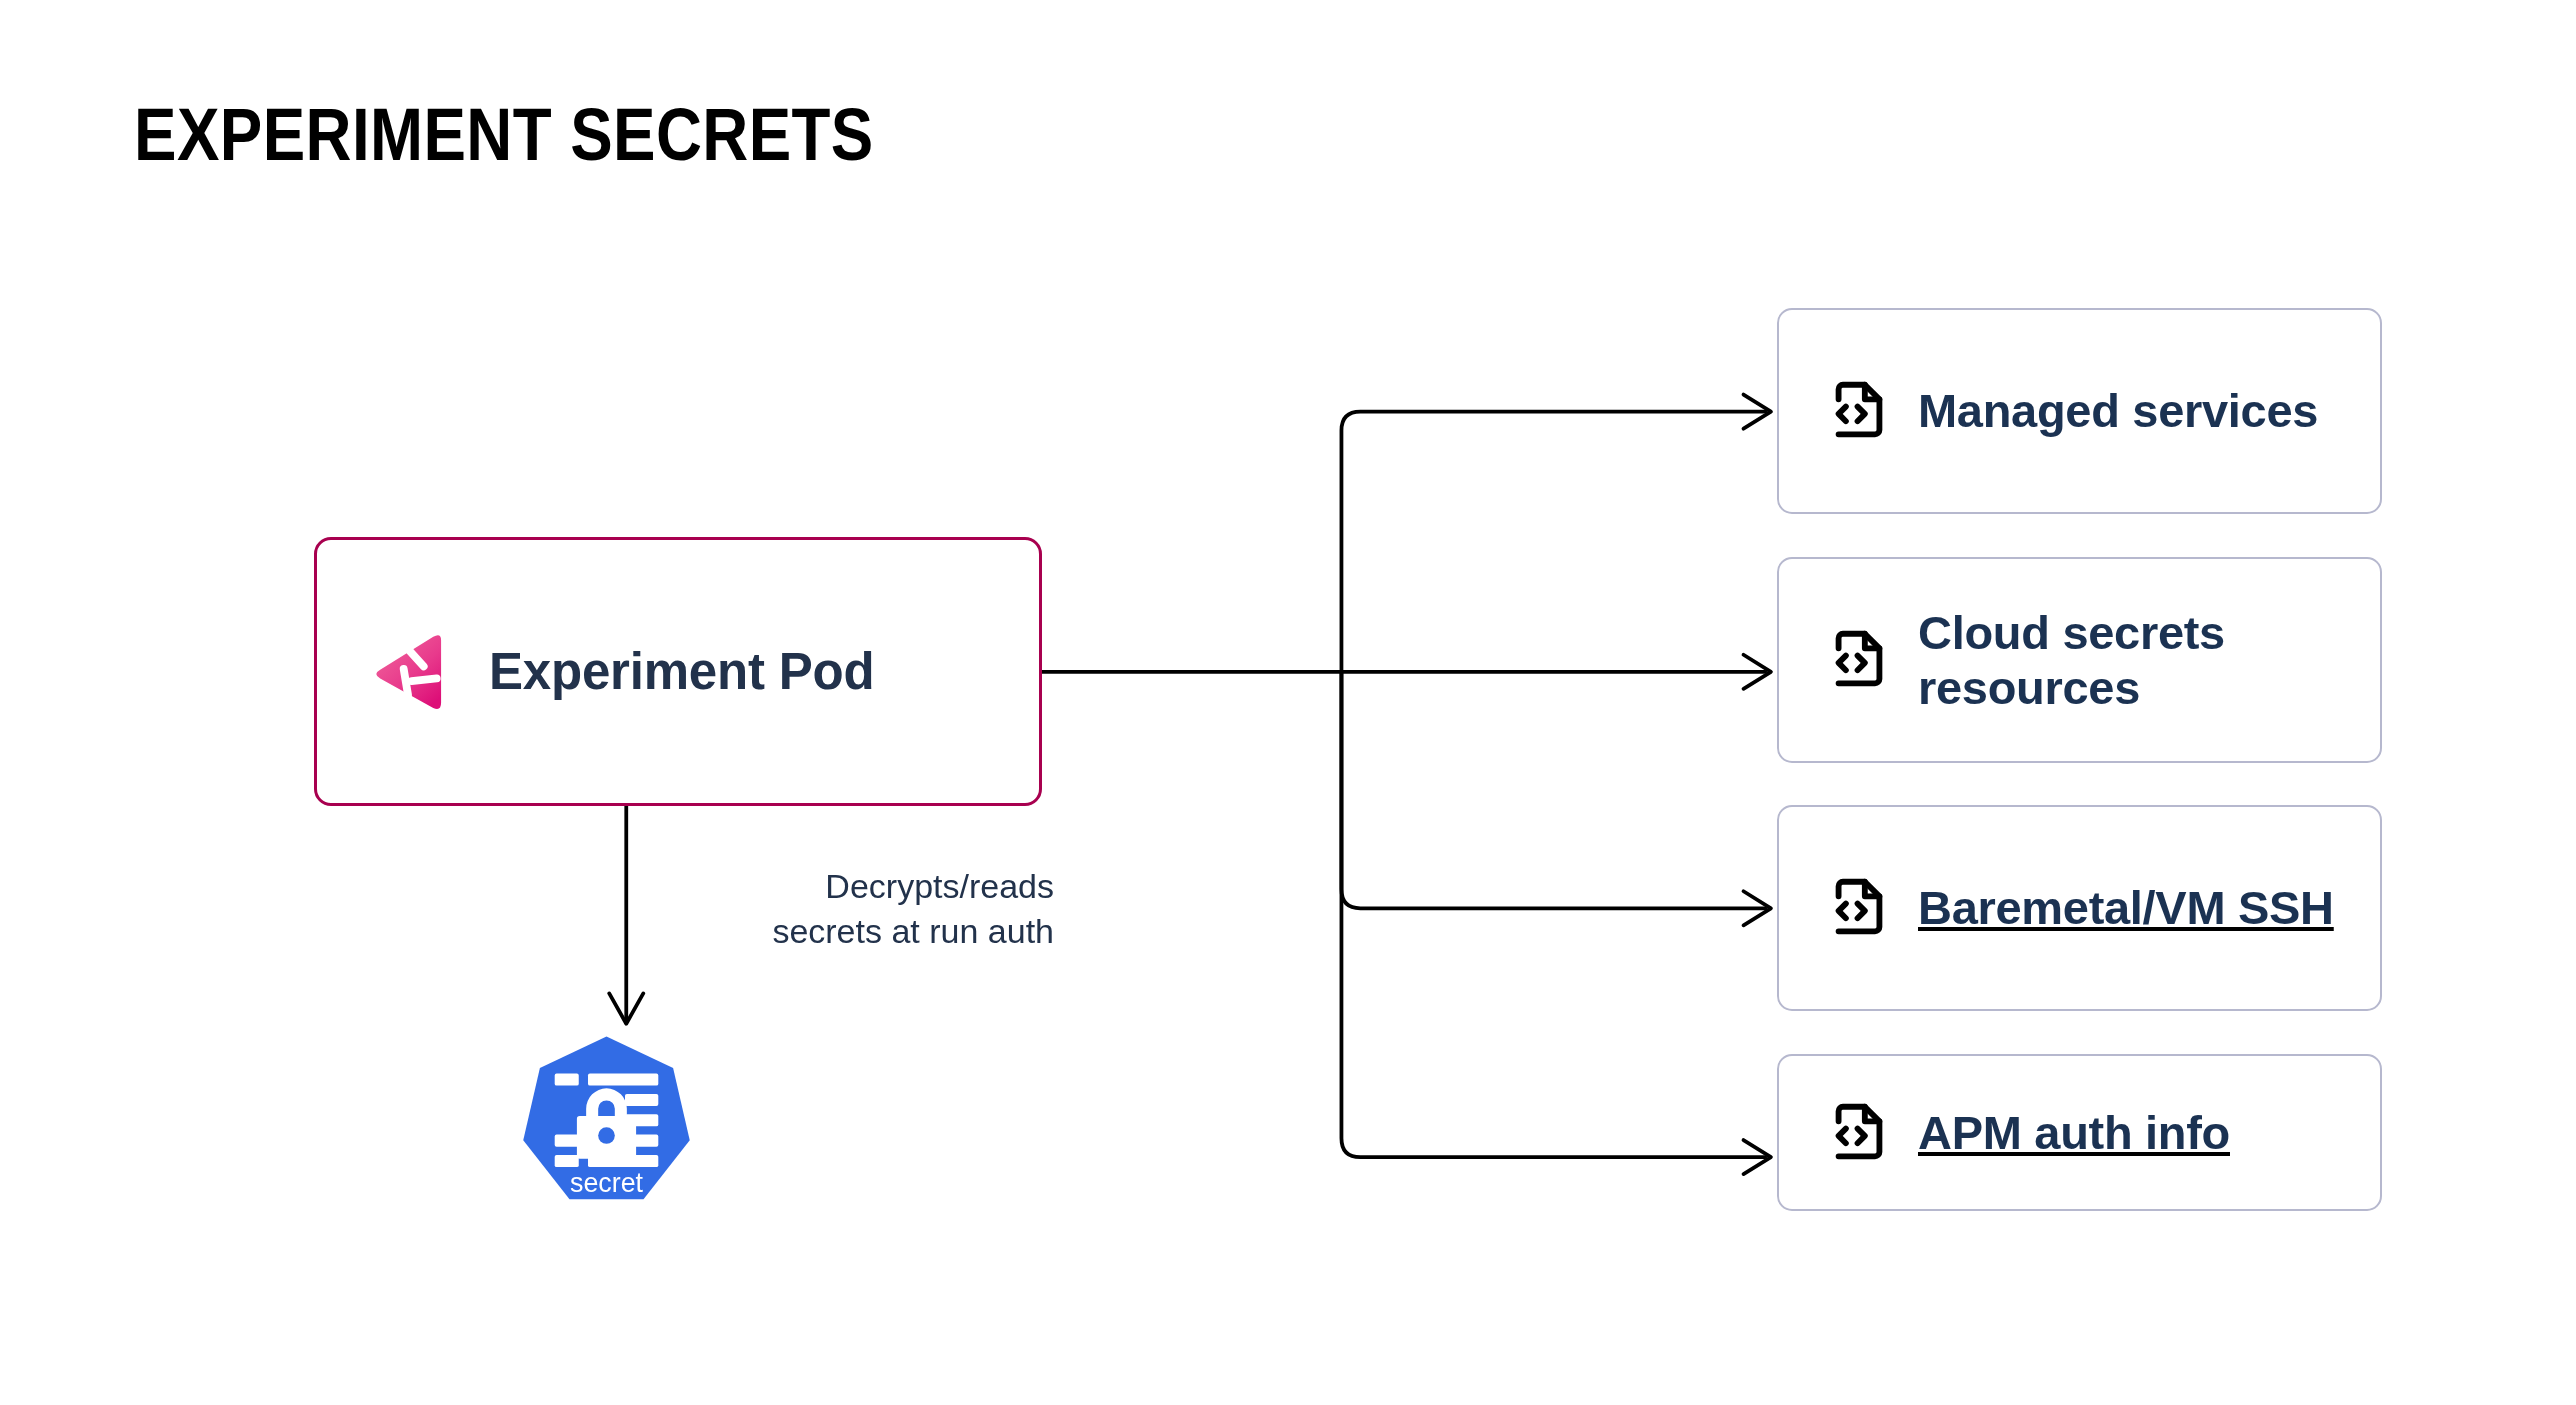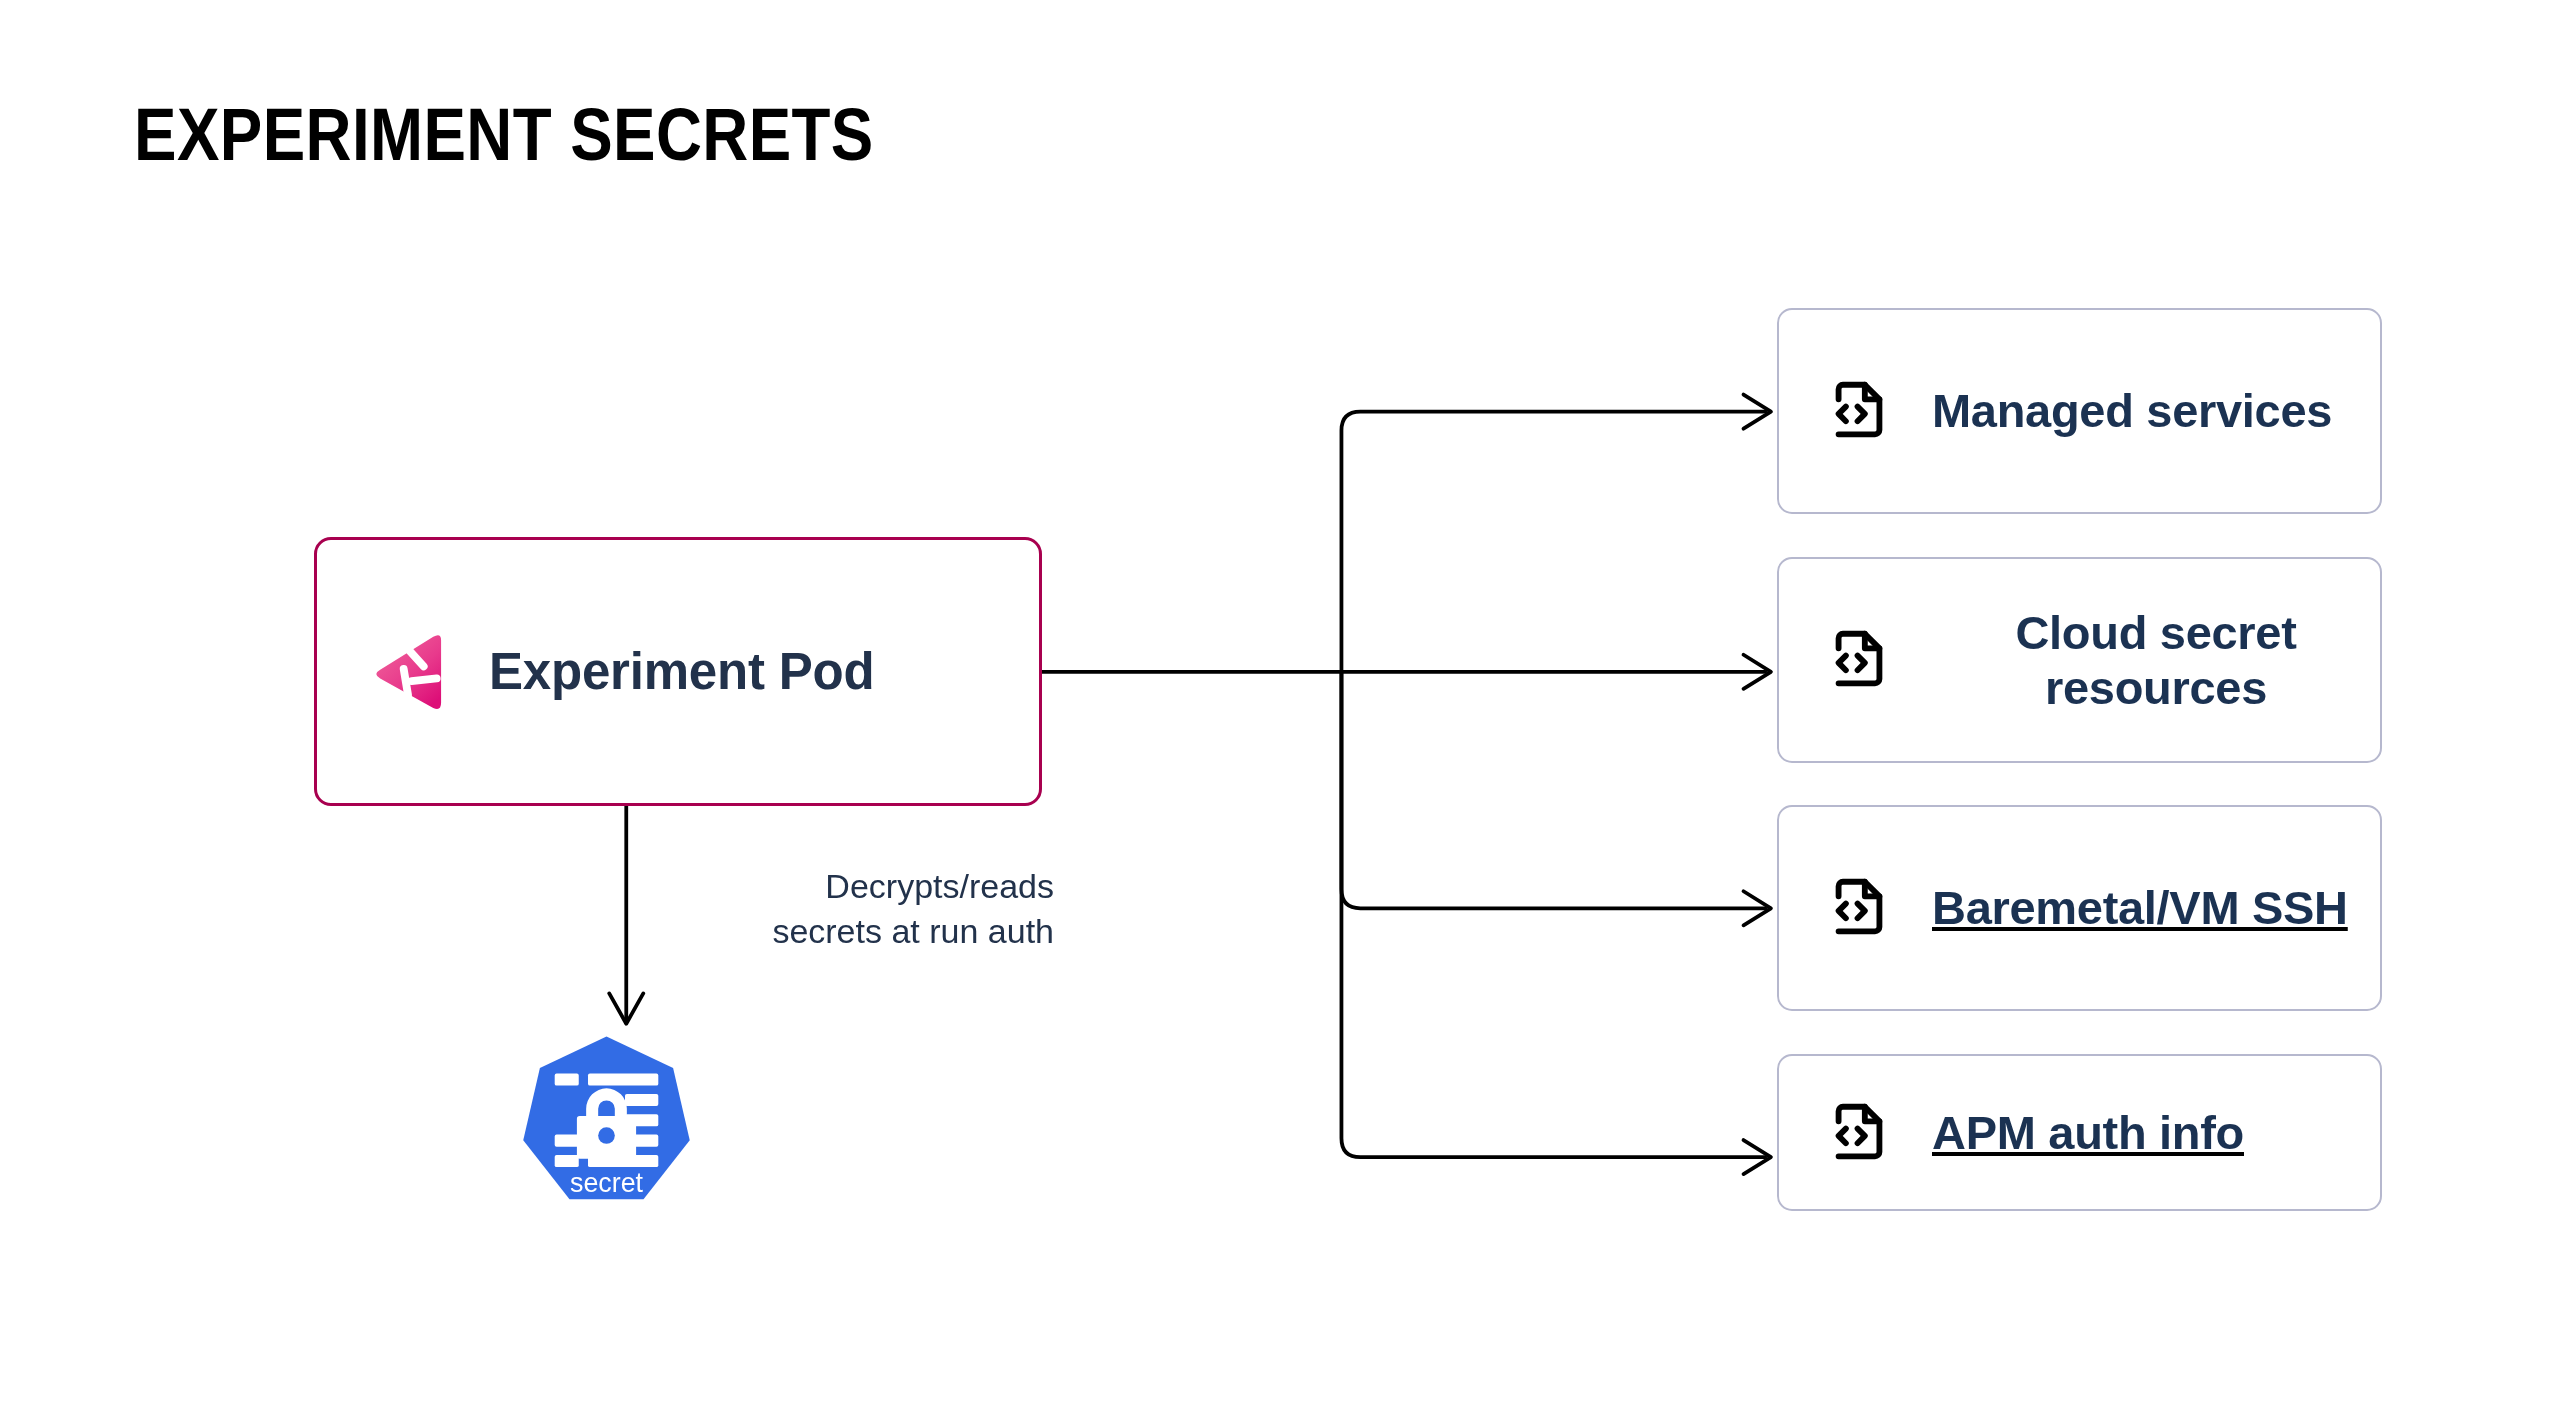--- a/index.html
+++ b/index.html
@@ -116,27 +116,26 @@
     align-items: center;
     padding-left: 45px;
   }
   .card-icon {
     width: 70px;
     height: 70px;
     flex: 0 0 auto;
     display: block;
   }
   .card-label {
-    margin-left: 38px;
+    margin-left: 24px;
     font-size: 47px;
     font-weight: 700;
     line-height: 1.18;
     color: #1b3252;
     letter-spacing: -0.3px;
-    text-align: center;
   }
   #card-0 { top: 308px;  height: 206px; }
   #card-1 { top: 557px;  height: 206px; }
   #card-2 { top: 805px;  height: 206px; text-decoration: underline; }
   #card-3 { top: 1054px; height: 157px; text-decoration: underline; }
 </style>
 </head>
 <body>
 
 <div id="canvas">
@@ -232,21 +231,21 @@
 
   <div class="card" id="card-1">
     <svg class="card-icon" viewBox="0 0 24 24">
       <g fill="none" stroke="#000000" stroke-width="2" stroke-linecap="round" stroke-linejoin="round">
         <path d="M5 8V4.5A1.5 1.5 0 0 1 6.5 3H14l5 5v10.5A1.5 1.5 0 0 1 17.5 20H5"></path>
         <path d="M14 3v5h5"></path>
         <path d="M7.5 10.5 5 13l2.5 2.5"></path>
         <path d="M11.5 10.5 14 13l-2.5 2.5"></path>
       </g>
     </svg>
-    <div class="card-label">Cloud secret resources</div>
+    <div class="card-label">Cloud secrets resources</div>
   </div>
 
   <div class="card" id="card-2">
     <svg class="card-icon" viewBox="0 0 24 24">
       <g fill="none" stroke="#000000" stroke-width="2" stroke-linecap="round" stroke-linejoin="round">
         <path d="M5 8V4.5A1.5 1.5 0 0 1 6.5 3H14l5 5v10.5A1.5 1.5 0 0 1 17.5 20H5"></path>
         <path d="M14 3v5h5"></path>
         <path d="M7.5 10.5 5 13l2.5 2.5"></path>
         <path d="M11.5 10.5 14 13l-2.5 2.5"></path>
       </g>

